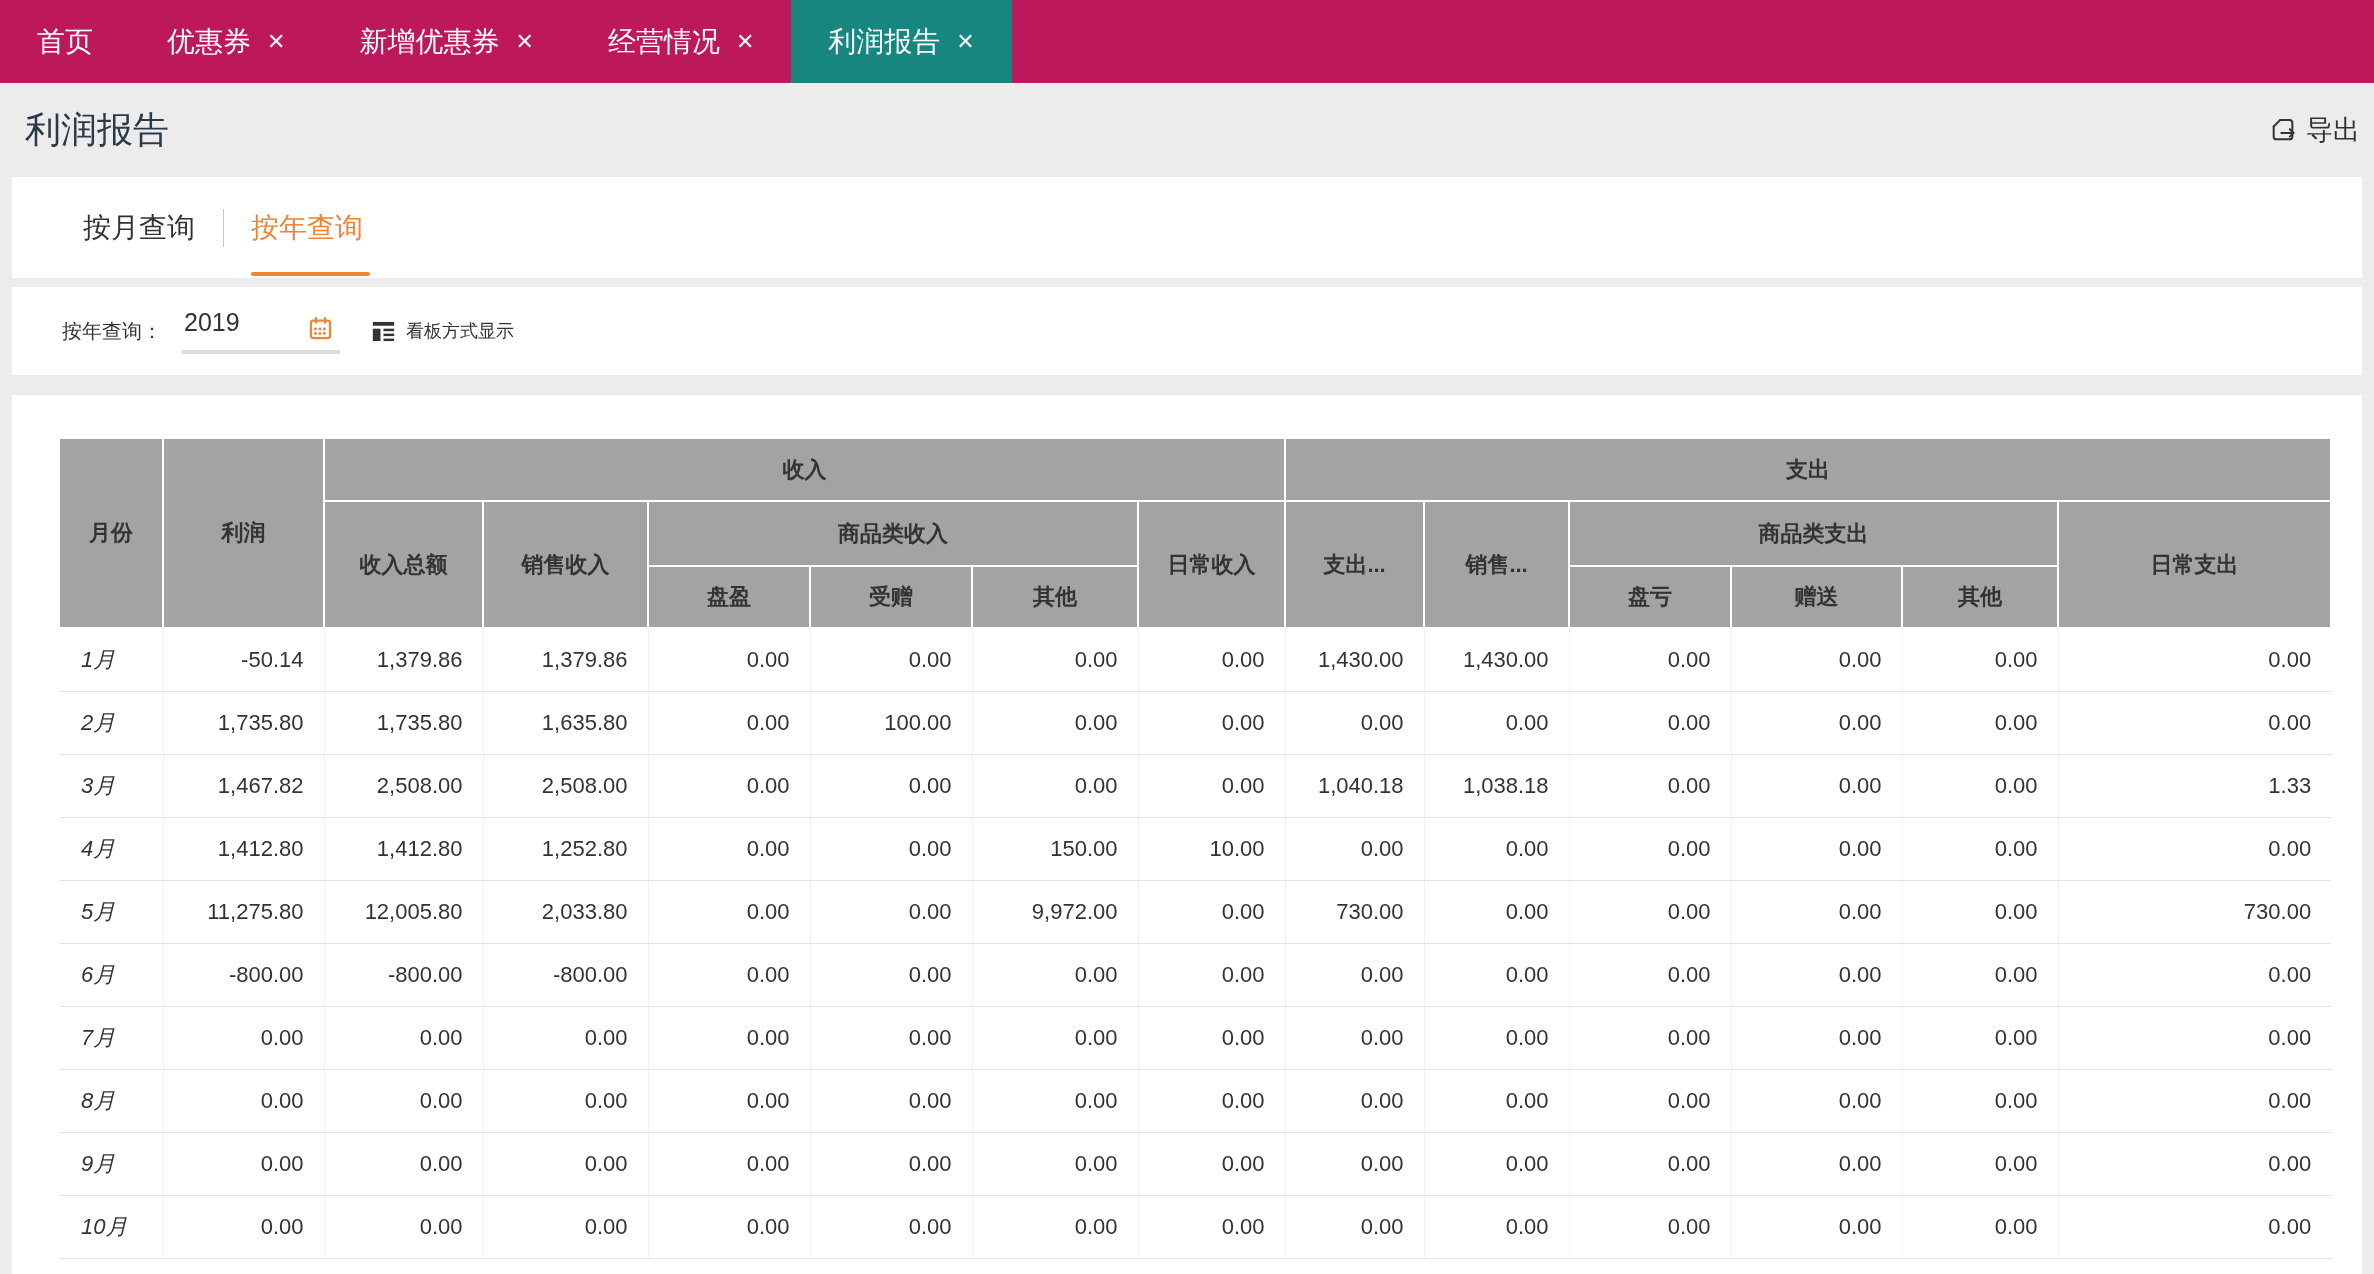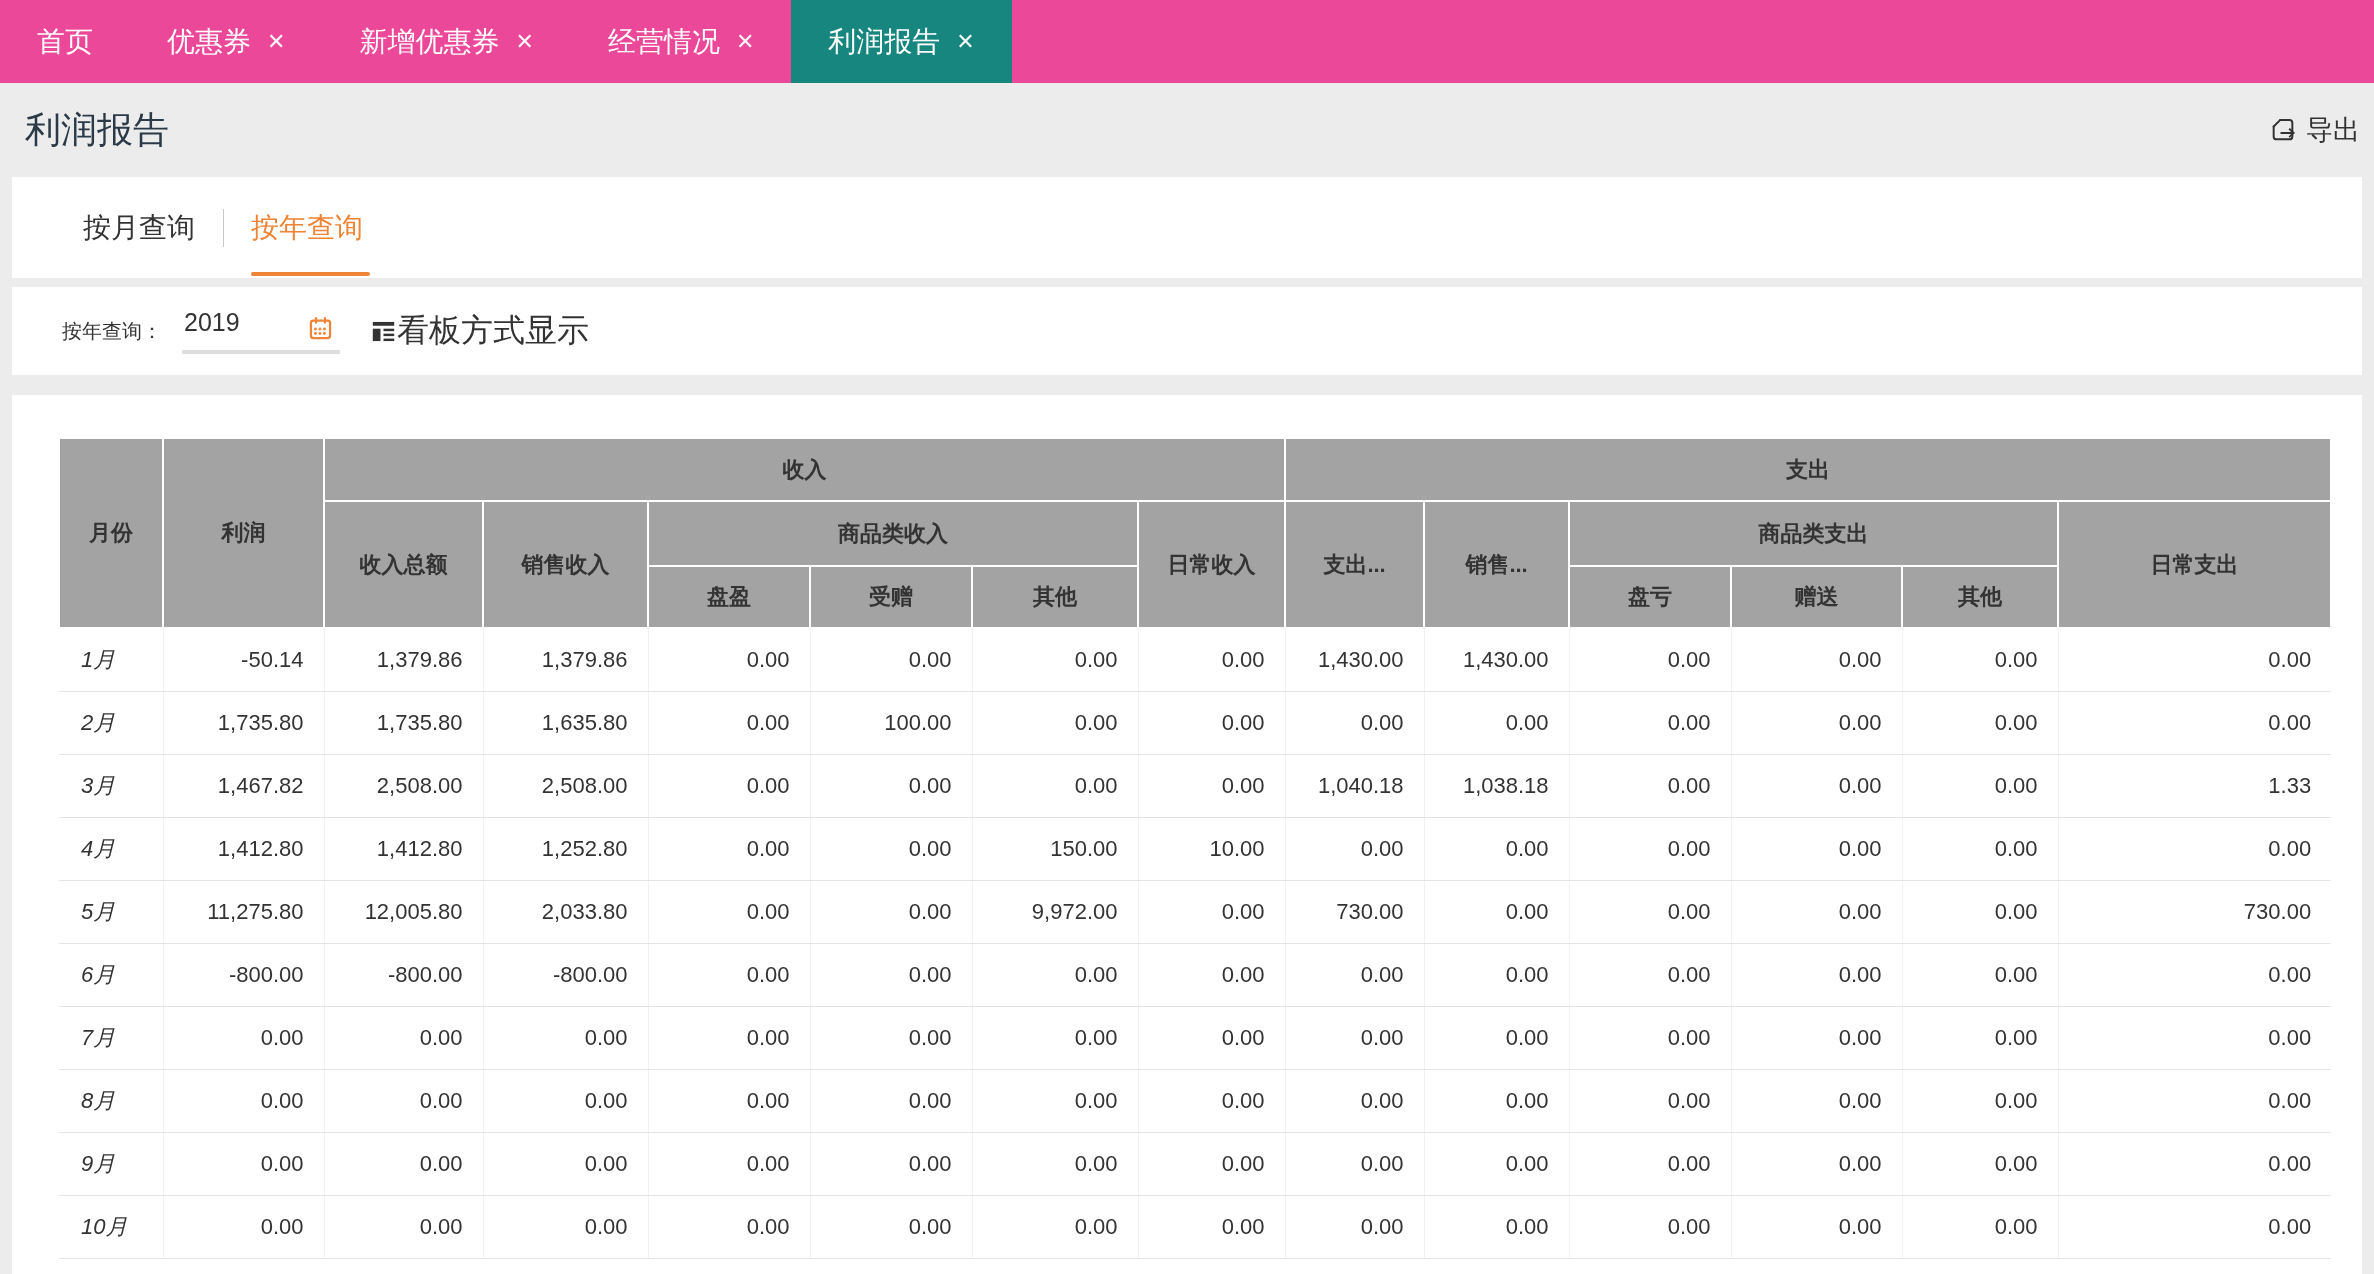--- a/index.html
+++ b/index.html
@@ -6,21 +6,21 @@
   html,body { width: 2374px; height: 1274px; overflow: hidden; }
   body {
     background: #ececec;
     font-family: "Liberation Sans", "DejaVu Sans", sans-serif;
     color: #333;
   }
 
   
   .tabbar {
     height: 83px;
-    background: #ec4899;
+    background: #be185d;
     display: flex;
     align-items: stretch;
   }
   .tabbar .tab {
     display: flex;
     align-items: center;
     padding: 0 37px;
     color: #fff;
     font-size: 28px;
     cursor: pointer;
@@ -99,22 +99,23 @@
     margin-left: 20px;
     display: flex;
     border-bottom: 4px solid #dedede;
     cursor: pointer;
   }
   .year-input .year-value { font-size: 25px; color: #333; padding-left: 2px; }
   .year-input svg { position: absolute; right: 6px; top: 7px; display: block; }
   .board-toggle {
     display: flex;
     align-items: center;
+    gap: 9px;
     margin-left: 30px;
-    font-size: 32px;
+    font-size: 18px;
     color: #333;
     cursor: pointer;
     background: none; border: none; font-family: inherit;
   }
   .board-toggle svg { display: block; }
 
   
   .table-card {
     margin-top: 20px;
     height: 879px;

